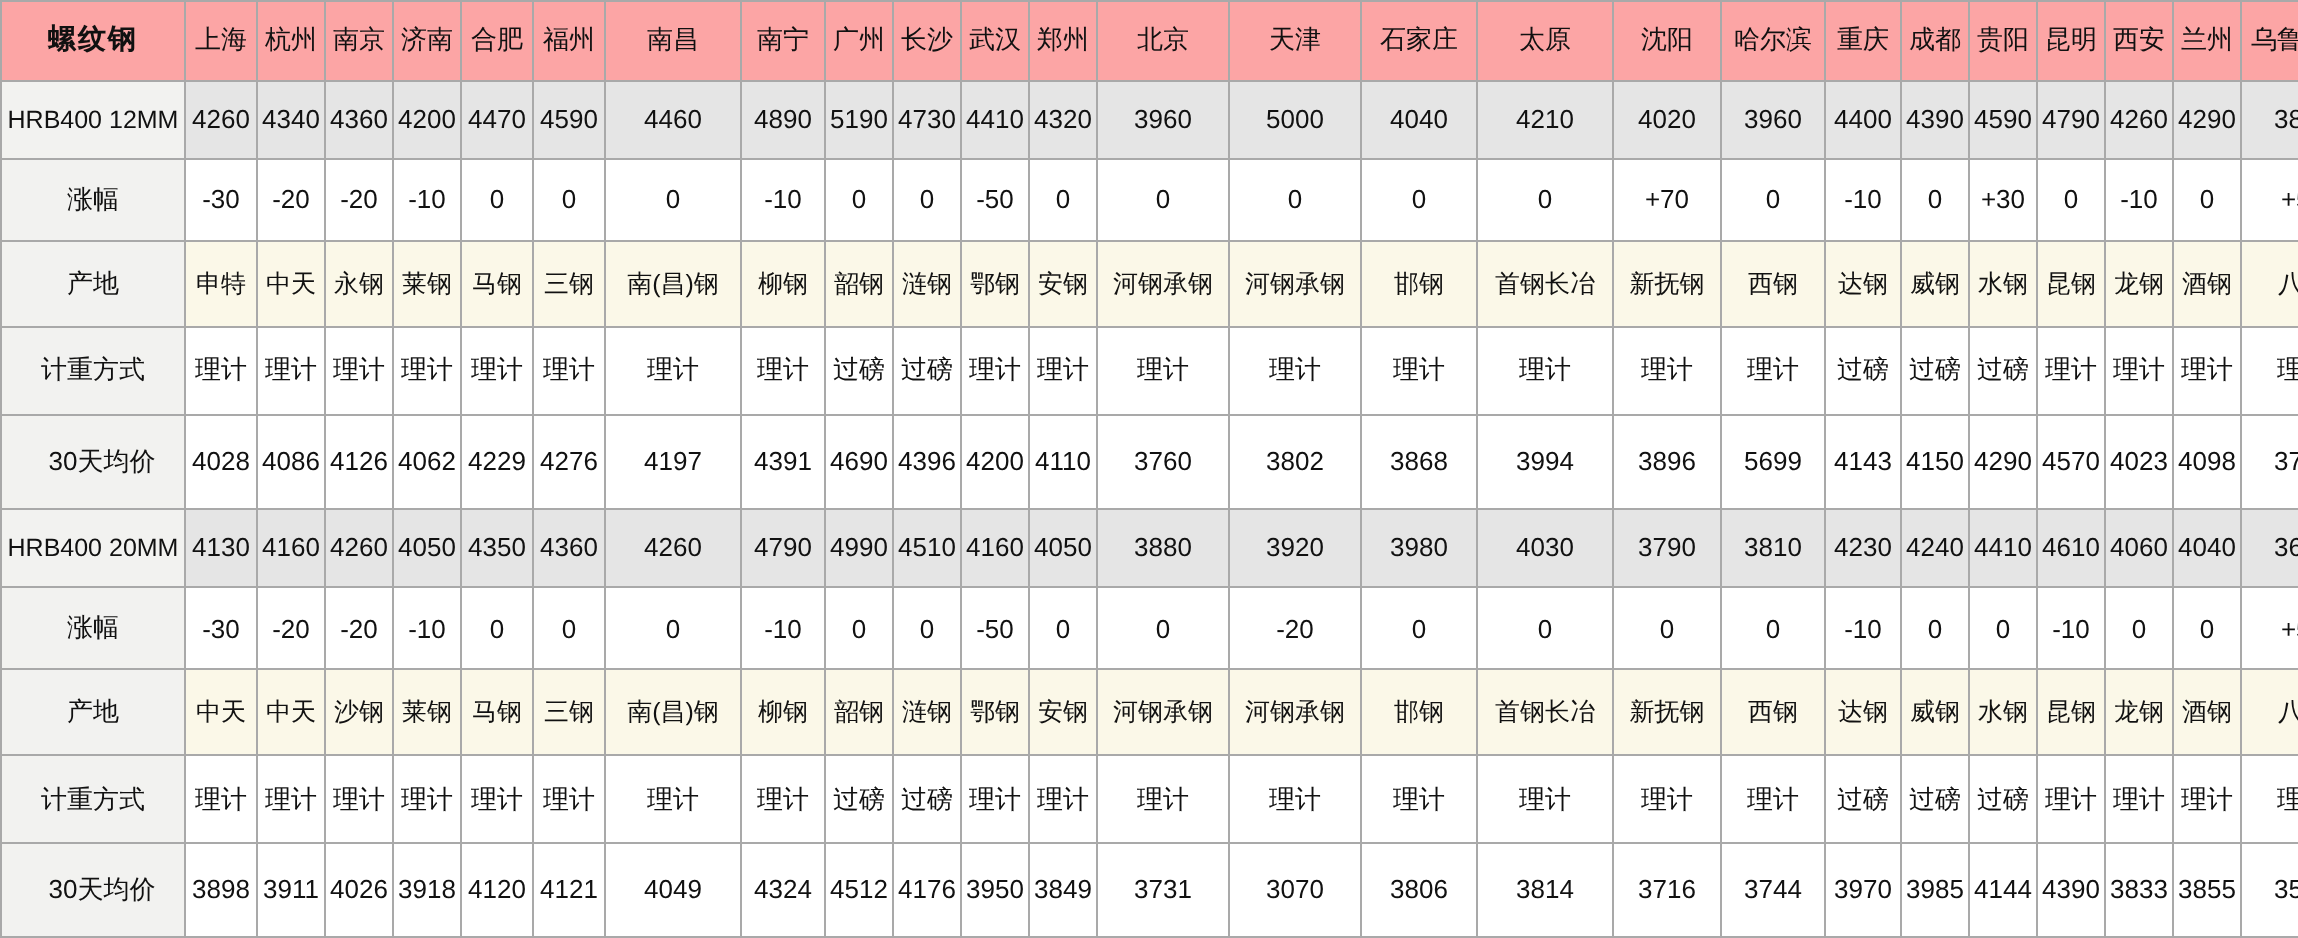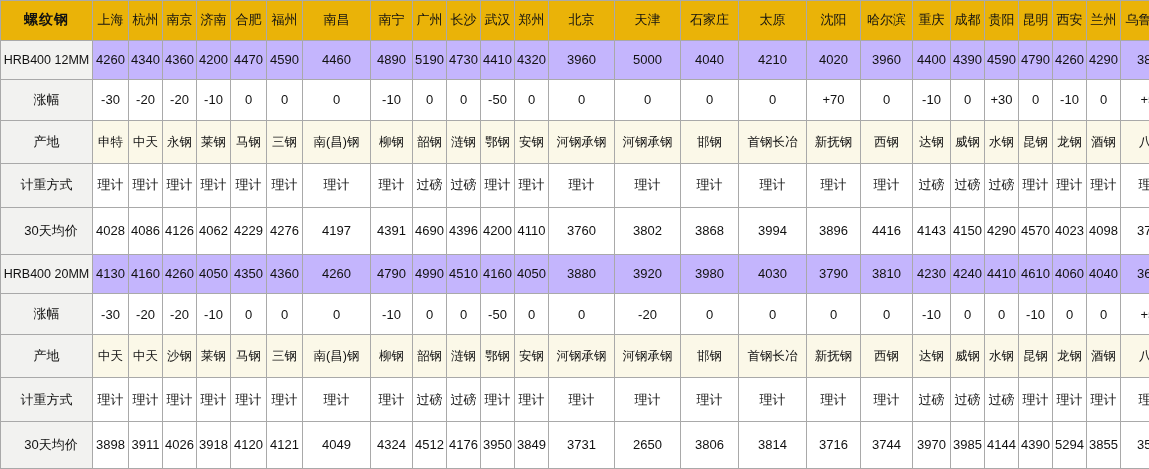--- a/index.html
+++ b/index.html
@@ -29,37 +29,37 @@
     text-align: center;
     vertical-align: middle;
     font-size: 13px;
     font-weight: normal;
     padding: 0 1px;
     overflow: hidden;
     white-space: nowrap;
   }
   
   tr.header-row td {
-    background: #eab308;
+    background: #fca5a5;
     font-size: 13px;
     height: 30px;
   }
   tr.header-row td.label-cell {
     font-weight: bold;
     font-size: 14px;
     letter-spacing: 1px;
   }
   
   td.label-cell {
     background: #f2f2f0;
     font-size: 13px;
   }
   
   tr.price-row td {
-    background: #c4b5fd;
+    background: #e5e5e5;
     height: 30px;
   }
   tr.price-row td.label-cell {
     background: #f2f2f0;
     font-size: 12.5px;
   }
   
   tr.change-row td {
     background: #ffffff;
     height: 31px;
@@ -288,21 +288,21 @@
           <td>4391</td>
           <td>4690</td>
           <td>4396</td>
           <td>4200</td>
           <td>4110</td>
           <td>3760</td>
           <td>3802</td>
           <td>3868</td>
           <td>3994</td>
           <td>3896</td>
-          <td>4416</td>
+          <td>5699</td>
           <td>4143</td>
           <td>4150</td>
           <td>4290</td>
           <td>4570</td>
           <td>4023</td>
           <td>4098</td>
           <td>3782</td>
         </tr>
         <tr class="price-row">
           <td class="label-cell">HRB400 20MM</td>
@@ -424,28 +424,28 @@
           <td>3918</td>
           <td>4120</td>
           <td>4121</td>
           <td>4049</td>
           <td>4324</td>
           <td>4512</td>
           <td>4176</td>
           <td>3950</td>
           <td>3849</td>
           <td>3731</td>
-          <td>2650</td>
+          <td>3070</td>
           <td>3806</td>
           <td>3814</td>
           <td>3716</td>
           <td>3744</td>
           <td>3970</td>
           <td>3985</td>
           <td>4144</td>
           <td>4390</td>
-          <td>5294</td>
+          <td>3833</td>
           <td>3855</td>
           <td>3532</td>
         </tr>
       </tbody>
   </table>
 </div>
 
 </body></html>

